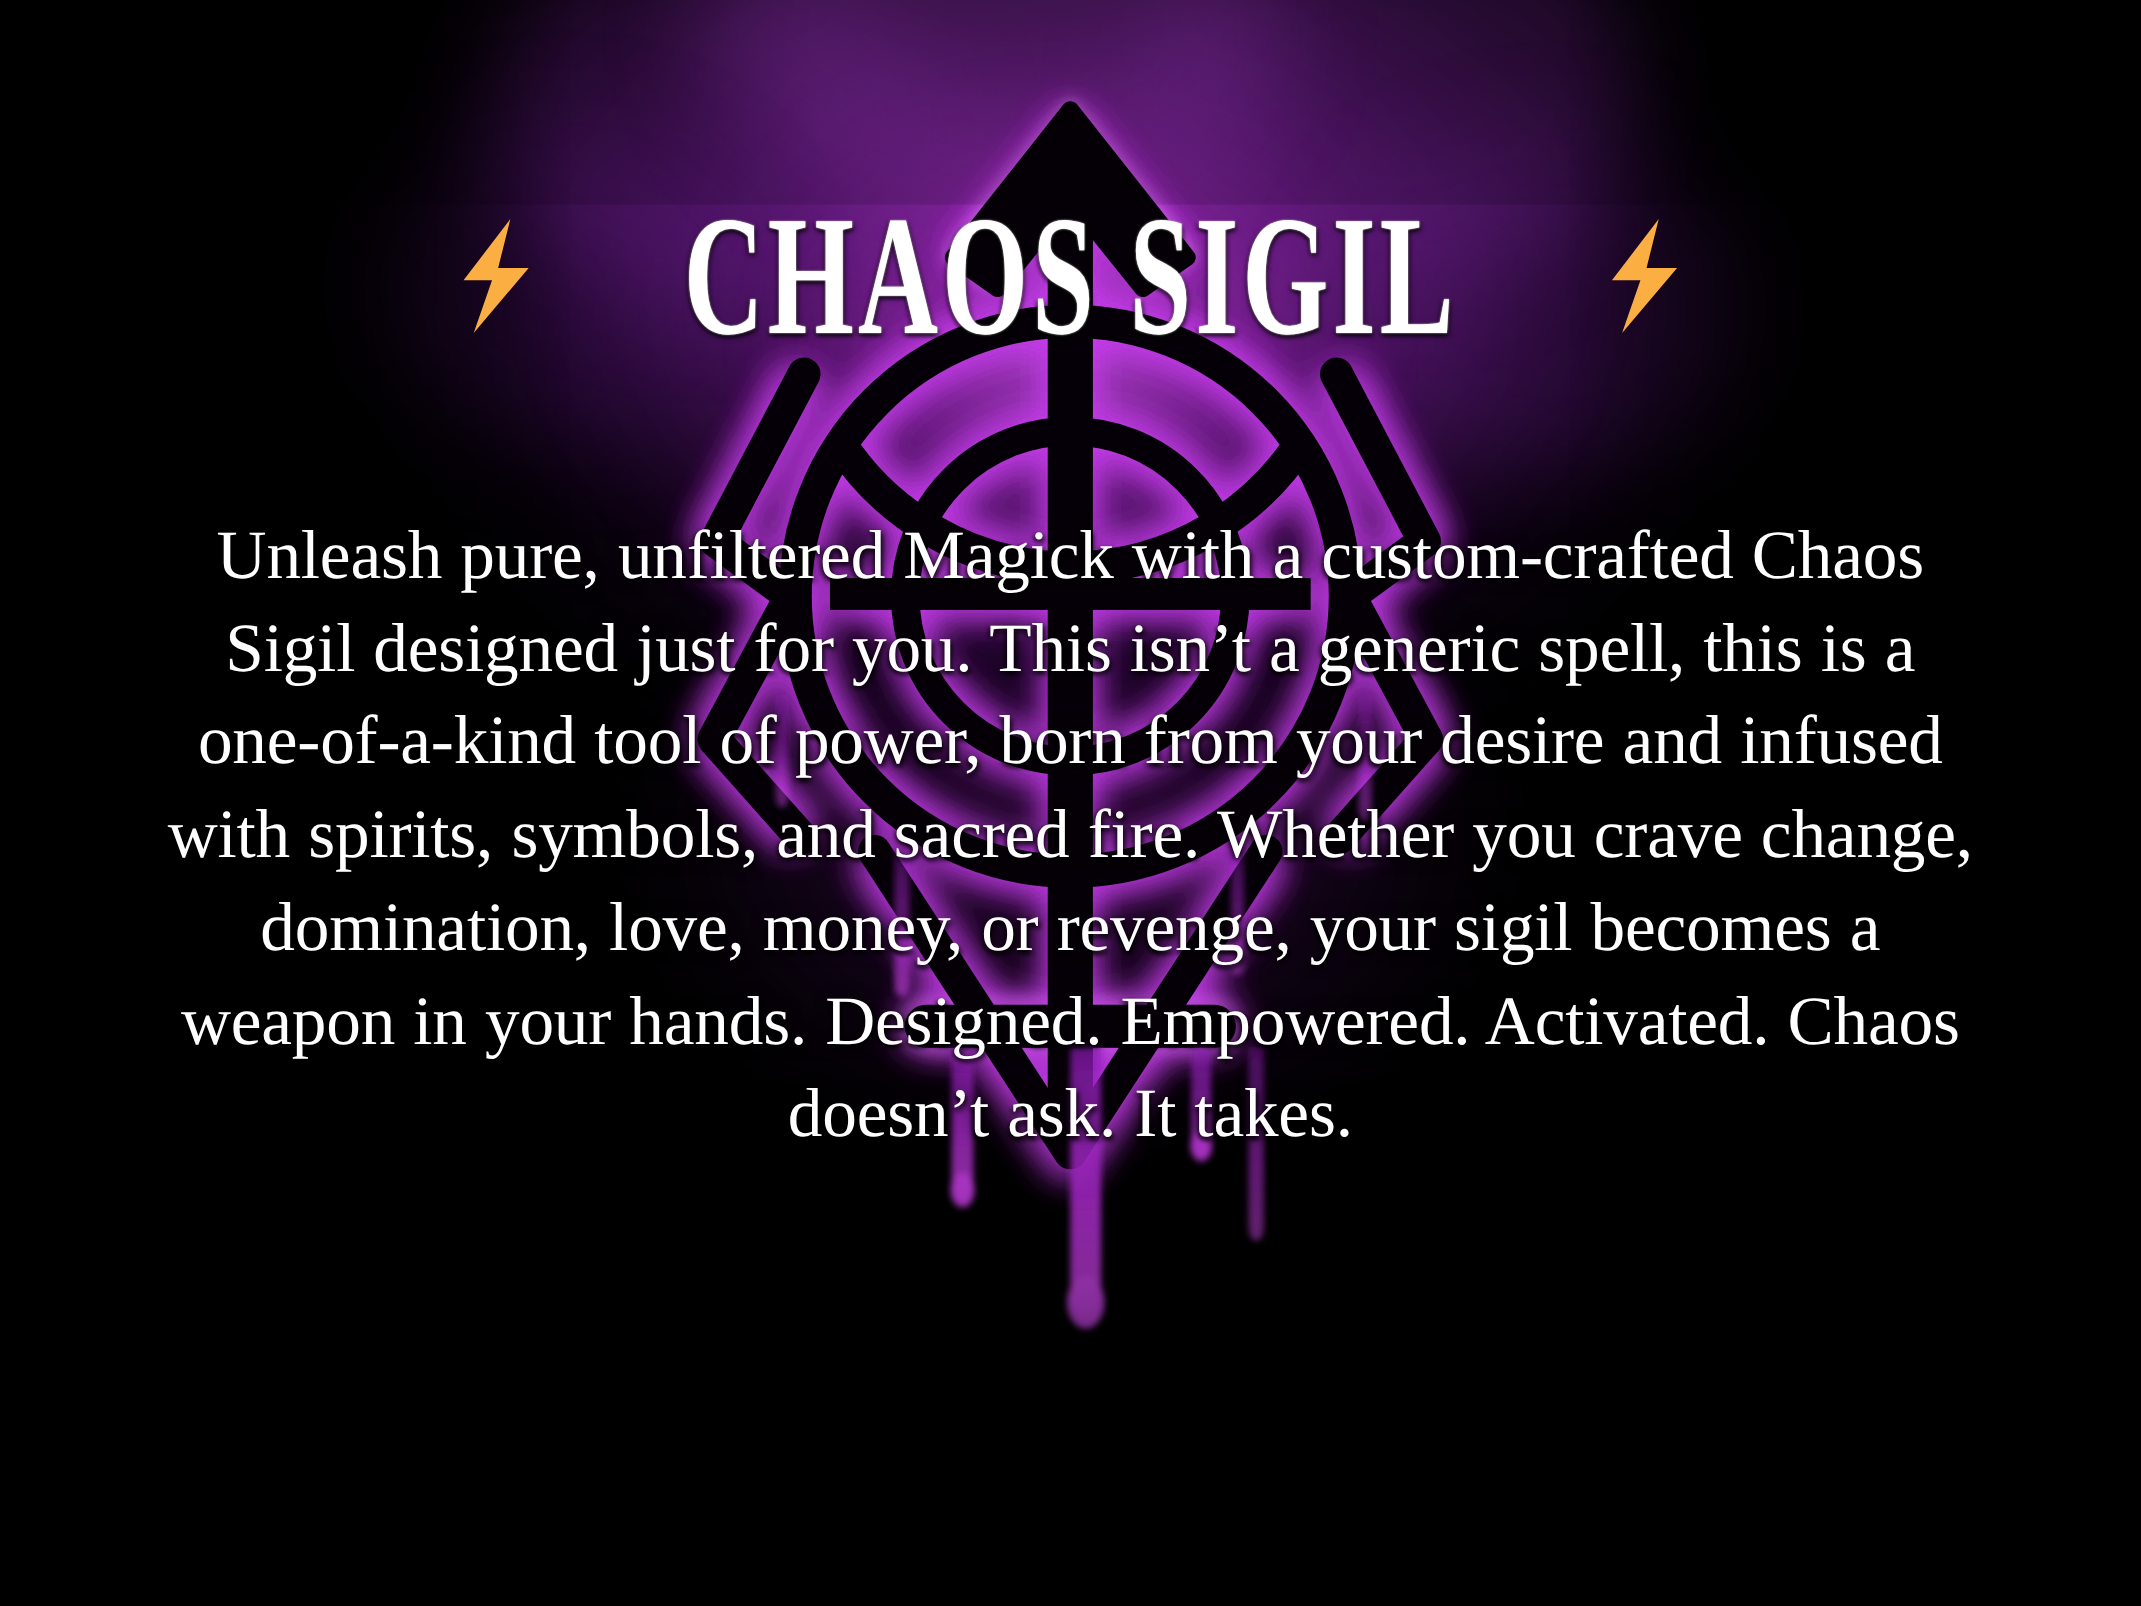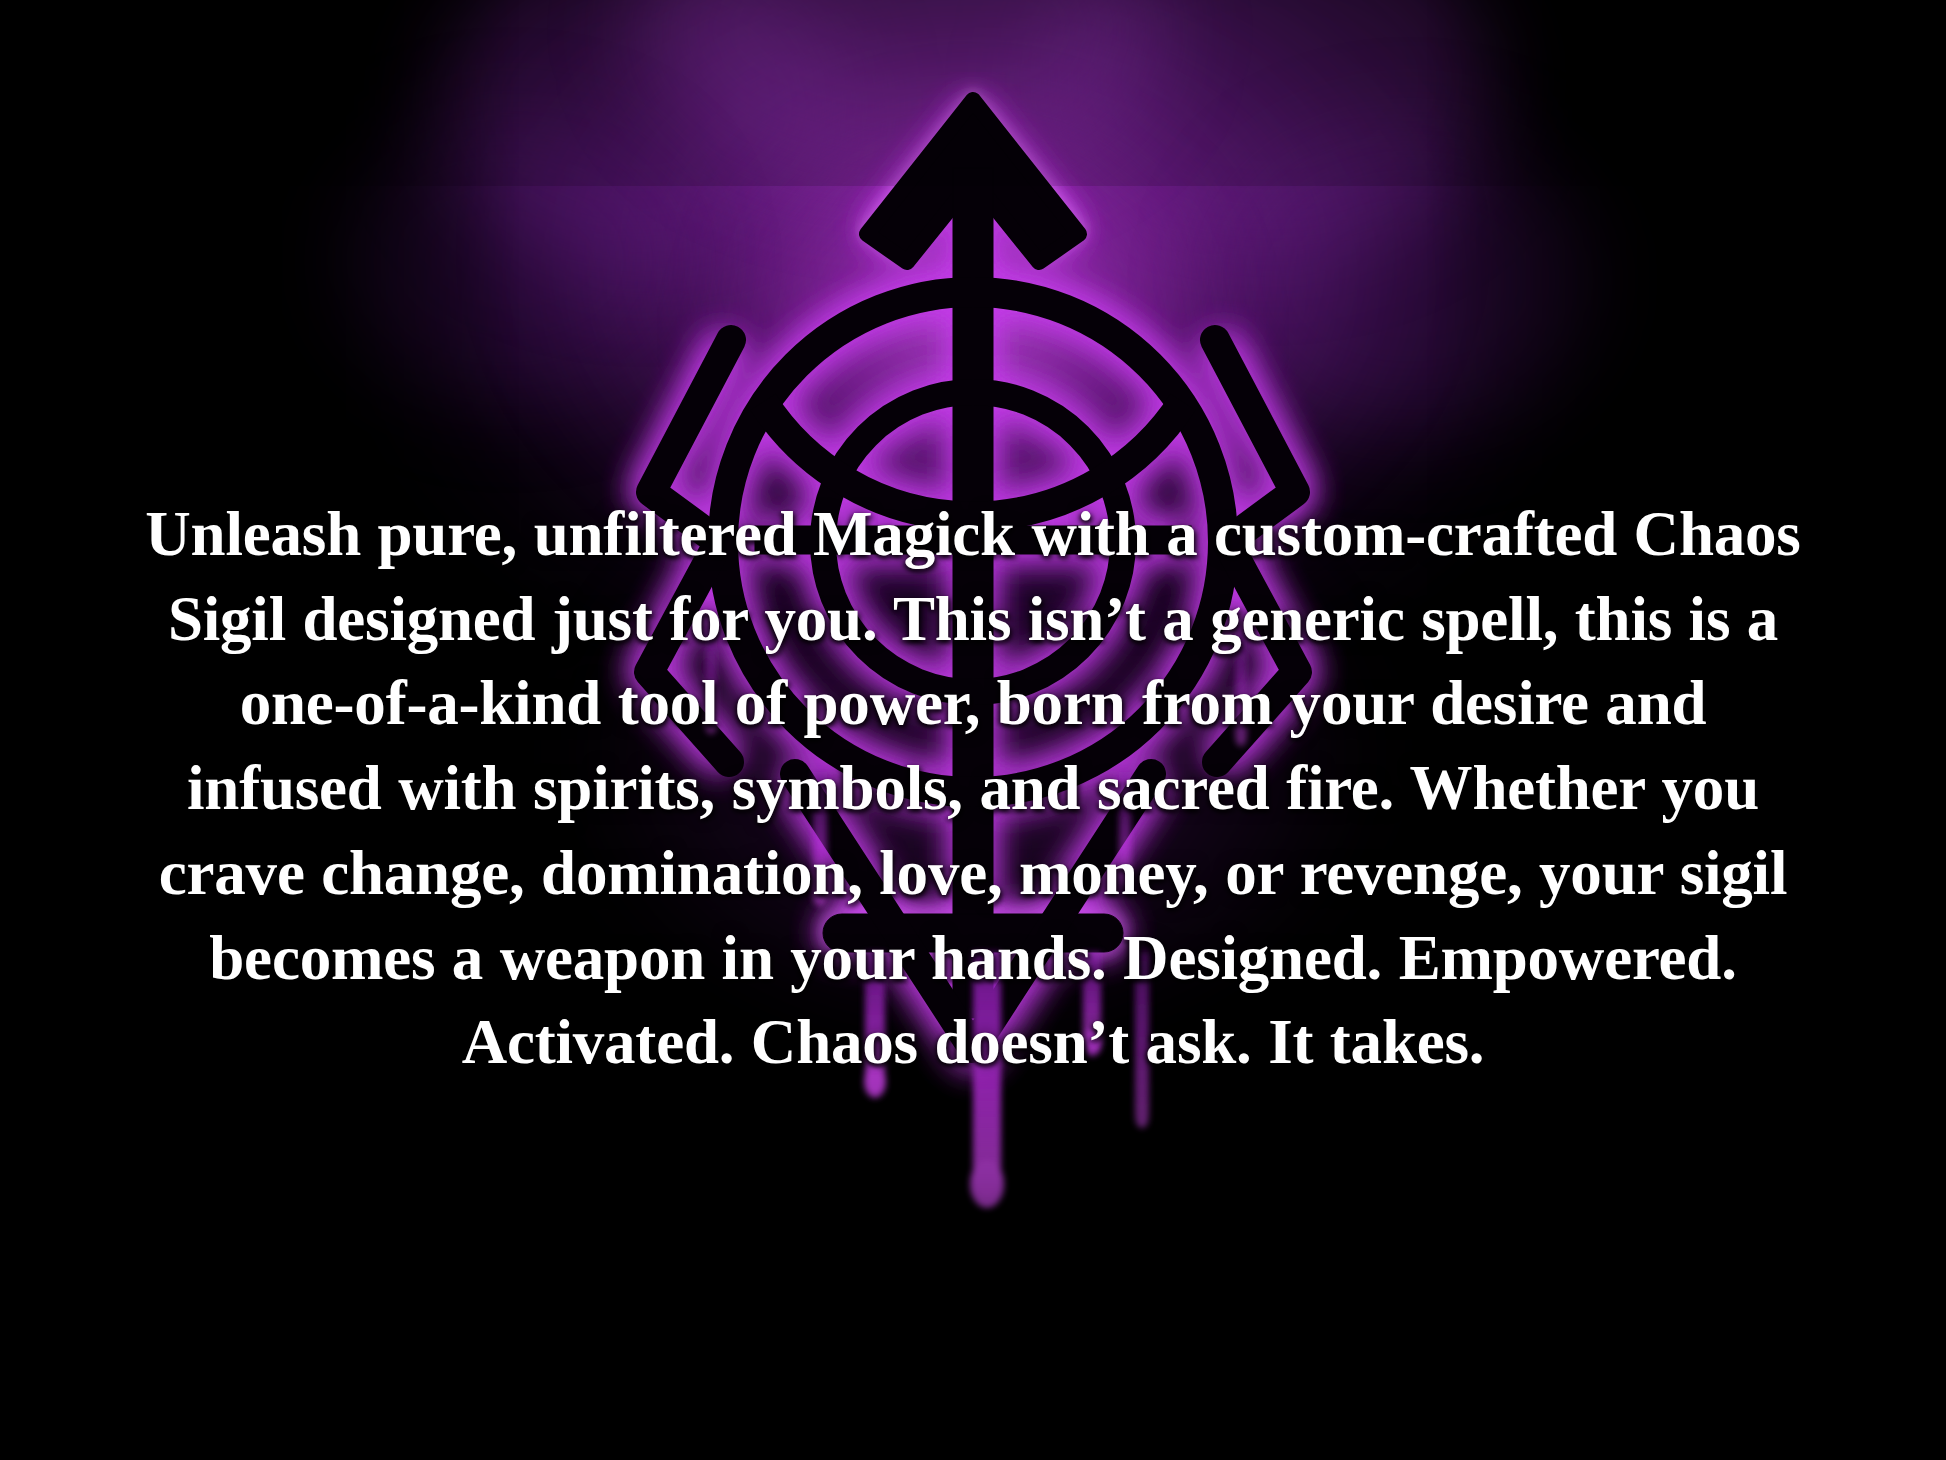--- a/index.html
+++ b/index.html
@@ -151,31 +151,30 @@
   
   #body-copy {
     position:absolute;
     left:50%;
     top:462px;
     width:1660px;
     transform:translateX(-50%);
     z-index:6;
     text-align:center;
     font-family:"Liberation Serif", serif;
-    font-weight:bold;
+    font-weight:normal;
     font-size:63px;
     line-height:1.345;
     color:#ffffff;
     letter-spacing:-0.2px;
     word-spacing:1px;
     text-shadow:
       2px 3px 5px rgba(0,0,0,0.85),
       -2px 2px 4px rgba(0,0,0,0.65),
       0 0 14px rgba(0,0,0,0.55);
-    margin-top: 30px;
   }
 </style>
 </head>
 <body>
 
 <div id="poster">
 
   <div class="haze haze-main"></div>
   <div class="haze haze-wide"></div>
   <div class="haze haze-core"></div>
@@ -265,16 +264,25 @@
         <path d="M712 560 L712 660 Q712 674 718 674 Q724 674 724 660 L724 560 Z" fill="url(#dripg)" opacity="0.45"></path>
         <path d="M182 560 L182 648 Q182 662 188 662 Q194 662 194 648 L194 560 Z" fill="url(#dripg)" opacity="0.45"></path>
       </g>
     </svg>
   </div>
 
   <div class="band-upper"></div>
   <div class="band-lower"></div>
   <div class="vignette"></div>
 
+  <div id="title-row">
+    <svg class="bolt" viewBox="0 0 40 58" aria-hidden="true">
+      <path d="M27 1 L4 31 L18 31 L9 57 L36 25 L21 25 Z" fill="#FBAF42"></path>
+    </svg>
+    <span id="title-text">CHAOS SIGIL</span>
+    <svg class="bolt" viewBox="0 0 40 58" aria-hidden="true">
+      <path d="M27 1 L4 31 L18 31 L9 57 L36 25 L21 25 Z" fill="#FBAF42"></path>
+    </svg>
+  </div>
 
   <p id="body-copy">Unleash pure, unfiltered Magick with a custom-crafted Chaos Sigil designed just for you. This isn’t a generic spell, this is a one-of-a-kind tool of power, born from your desire and infused with spirits, symbols, and sacred fire. Whether you crave change, domination, love, money, or revenge, your sigil becomes a weapon in your hands. Designed. Empowered. Activated. Chaos doesn’t ask. It takes.</p>
 
 </div>
 
 </body></html>

